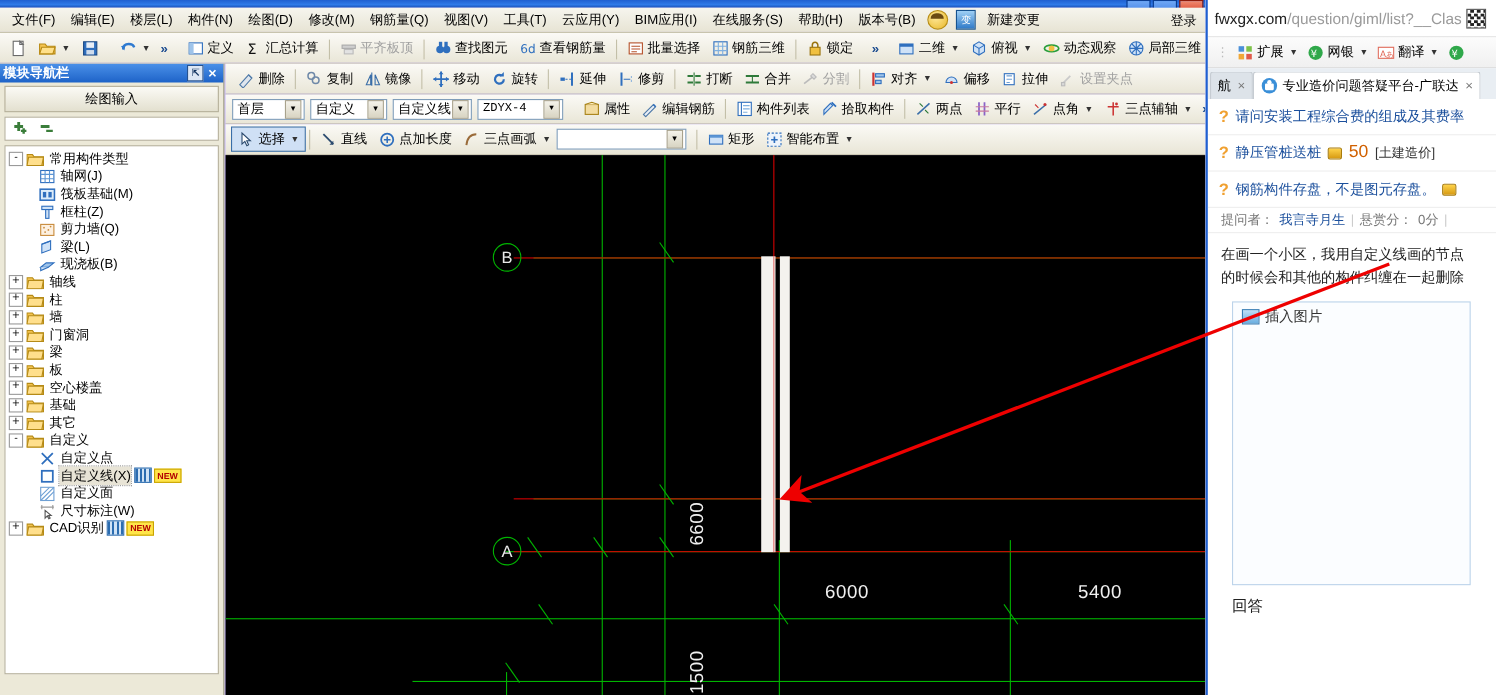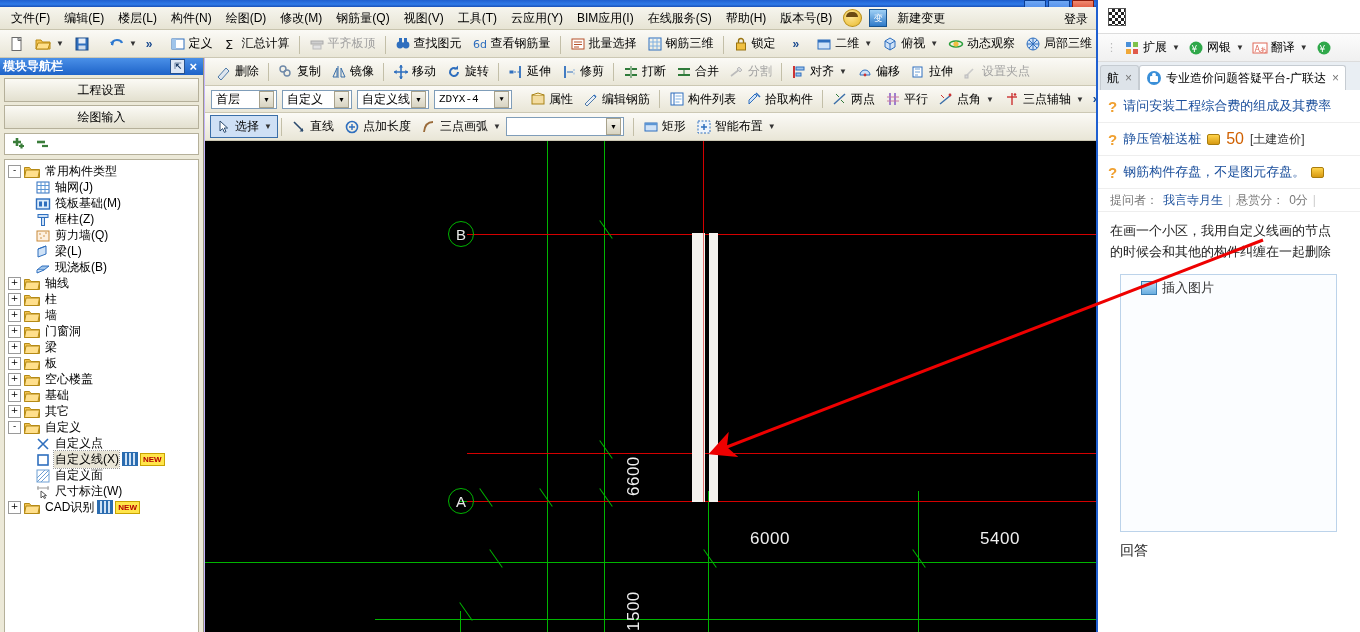--- a/index.html
+++ b/index.html
@@ -125,21 +125,21 @@
     padding-left:10px;box-sizing:border-box;font-size:13px;white-space:nowrap;overflow:hidden;}
   .qmark{color:#f0a030;font-size:15px;font-weight:bold;flex:none;}
   .qlink{color:#1b4f9c;}
   .coin{width:11px;height:9px;border-radius:2px;background:linear-gradient(#ffd34a,#d79a12);border:1px solid #a97c0c;flex:none;}
   .qnum{color:#d06000;font-size:16px;}
   .qcat{color:#333;font-size:12px;}
   .metaline{display:flex;align-items:center;gap:5px;height:22px;padding:0 0 0 12px;font-size:12px;color:#777;border-bottom:1px solid #eee;}
   .metaline .v{color:#1b4f9c;}
   .metaline .bar{color:#ccc;}
   .qbody{padding:8px 0 6px 12px;font-size:13px;color:#222;line-height:21px;white-space:nowrap;}
-  .ansbox{margin:6px 25px 0 22px;border:1px solid #bcd3ea;background:#fbfdff;height:258px;box-sizing:border-box;padding-left:12px;}
+  .ansbox{margin:6px 25px 0 22px;border:1px solid #bcd3ea;background:#fbfdff;height:258px;box-sizing:border-box;}
   .ansbox .hd{height:26px;display:flex;align-items:center;gap:5px;padding-left:8px;font-size:13px;color:#333;}
   .imgico{width:14px;height:12px;background:linear-gradient(#bfe0f7,#6aaee0);border:1px solid #3b7fb5;flex:none;}
   .ansta{margin:4px 8px;height:205px;border:1px solid #cfd8e0;background:#fff;box-sizing:border-box;padding:6px 8px;
     color:#b6b6b6;font-size:12px;white-space:nowrap;overflow:hidden;}
   .ansheading{padding:10px 0 0 22px;font-size:14px;color:#222;}
 
   
   #arrow{position:absolute;left:0;top:0;width:1360px;height:632px;pointer-events:none;}
 </style>
 </head>
@@ -650,23 +650,20 @@
     </div>
 
     <div id="sidebar">
       <div class="sb-title">
         <span class="t">模块导航栏</span>
         <span class="pin">⇱</span>
         <span class="sb-x">×</span>
       </div>
       <div id="sb-buttons">
           <div class="sb-btn">
-            <span>工程设置</span>
-          </div>
-          <div class="sb-btn">
             <span>绘图输入</span>
           </div>
         </div>
       <div class="sb-addbar">
         <span>
           <svg width="18" height="14">
               <path d="M3 6h8M7 2v8" stroke="#3a7d3a" stroke-width="2.6"></path>
               <path d="M9 10h5M11.5 7.5v5" stroke="#3a7d3a" stroke-width="2.2"></path>
             </svg>
         </span>
@@ -936,20 +933,23 @@
         </div>
       <div id="hdims">
           <div class="dimtext" style="left: 565px; top: 388px; transform: translateX(-50%);">6000</div>
           <div class="dimtext" style="left: 795px; top: 388px; transform: translateX(-50%);">5400</div>
         </div>
     </div>
   </div>
 
   <div id="browser">
     <div class="urlbar">
+      <span class="urltext">
+        <span class="host">fwxgx.com</span><span class="path">/question/giml/list?__Clas</span>
+      </span>
       <span class="qricon"></span>
     </div>
 
     <div class="bkbar" id="bkbar">
         <span style="color: rgb(187, 187, 187); font-size: 11px; letter-spacing: -1px; margin-right: 3px;">⋮</span>
         <span class="bk">
           <span class="ic">
             <svg width="16" height="16">
               <rect x="2" y="2" width="5" height="5" fill="#4a90d9"></rect>
               <rect x="9" y="2" width="5" height="5" fill="#7ec24a"></rect>

